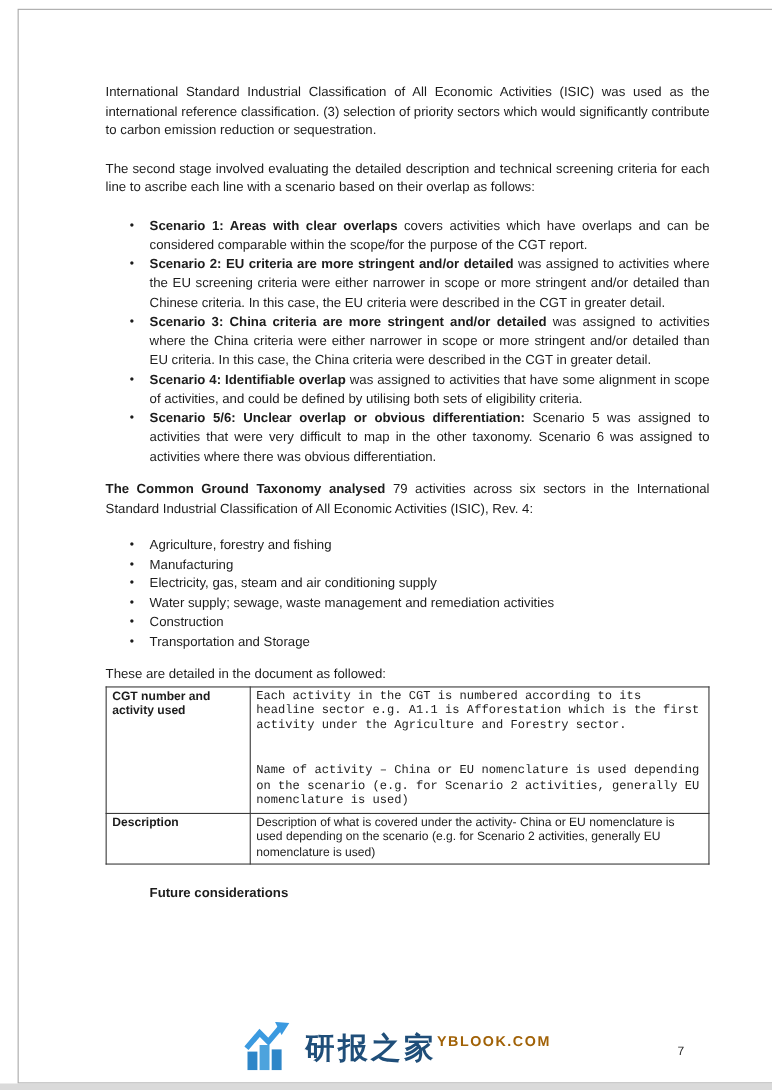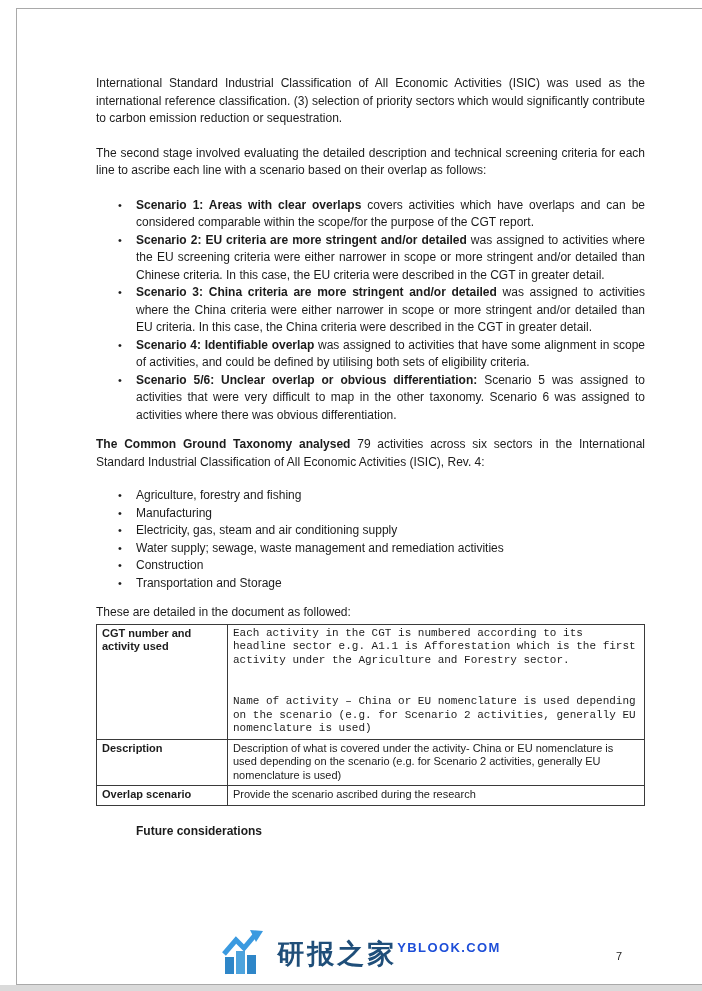--- a/index.html
+++ b/index.html
@@ -40,21 +40,21 @@
   .cellp{margin:0;}
   .cellp.gap{margin-top:28px;}
   td.pb{padding-bottom:14px;font-family:Liberation Mono, monospace;}
   .future{font-weight:bold;margin-top:17px;font-size:12px;padding-left:40px;}
   .footer{
     position:absolute;left:0;bottom:6px;width:100%;
     display:flex;justify-content:center;align-items:center;gap:9px;
   }
   .logo-text{display:flex;}
   .logo-cn{font-size:27px;font-weight:bold;color:#1f4e79;letter-spacing:3px;line-height:29px;}
-  .logo-en{font-size:13px;font-weight:bold;color:#1d4ed8;letter-spacing:1.4px;line-height:15px;}
+  .logo-en{font-size:13px;font-weight:bold;color:#a16207;letter-spacing:1.4px;line-height:15px;}
   .pagenum{position:absolute;right:84px;bottom:22px;font-size:11px;color:#222;}
 </style>
 </head>
 <body>
 
 <div class="sheet">
   <div class="content">
 
     <p class="para">International Standard Industrial Classification of All Economic Activities (ISIC) was used as the international reference classification. (3) selection of priority sectors which would significantly contribute to carbon emission reduction or sequestration.</p>
     <p class="para">The second stage involved evaluating the detailed description and technical screening criteria for each line to ascribe each line with a scenario based on their overlap as follows:</p>
@@ -121,26 +121,20 @@
           <div class="cellp">Each activity in the CGT is numbered according to its headline sector e.g. A1.1 is Afforestation which is the first activity under the Agriculture and Forestry sector.</div>
           <div class="cellp gap">Name of activity – China or EU nomenclature is used depending on the scenario (e.g. for Scenario 2 activities, generally EU nomenclature is used)</div>
         </td>
       </tr>
       <tr>
         <td class="lbl">Description</td>
         <td>
           <div class="cellp">Description of what is covered under the activity- China or EU nomenclature is used depending on the scenario (e.g. for Scenario 2 activities, generally EU nomenclature is used)</div>
         </td>
       </tr>
-      <tr>
-        <td class="lbl">Overlap scenario</td>
-        <td>
-          <div class="cellp">Provide the scenario ascribed during the research</div>
-        </td>
-      </tr>
     </tbody>
       </table>
 
     <p class="future">Future considerations</p>
   </div>
 
   <div class="footer">
     <span>
       <svg width="46" height="44" viewBox="0 0 46 44" aria-hidden="true">
         <rect x="3" y="27" width="9" height="17" fill="#2e86c8"></rect>

